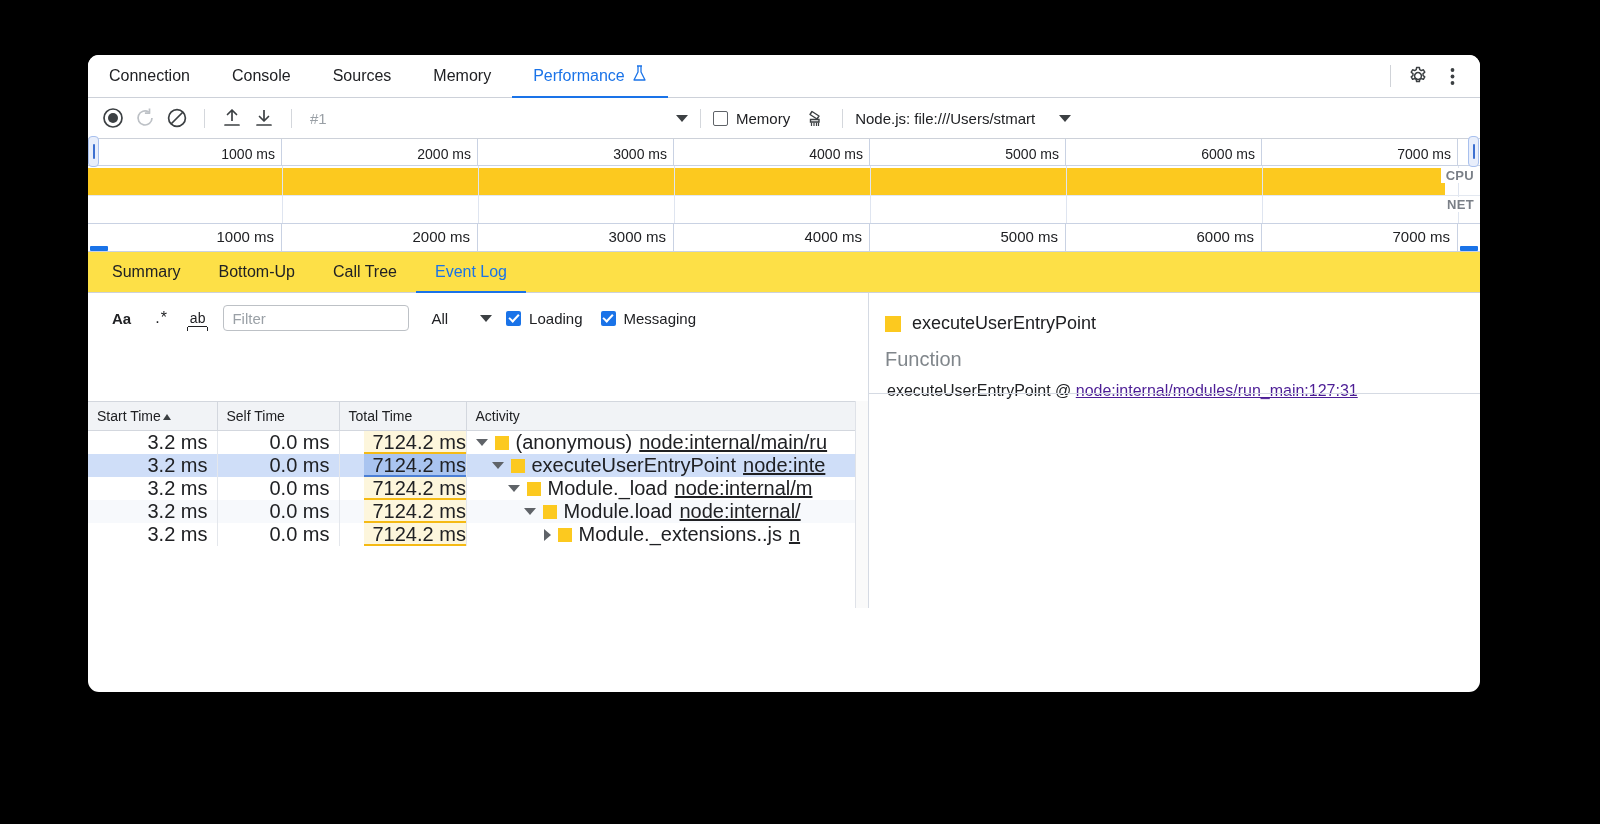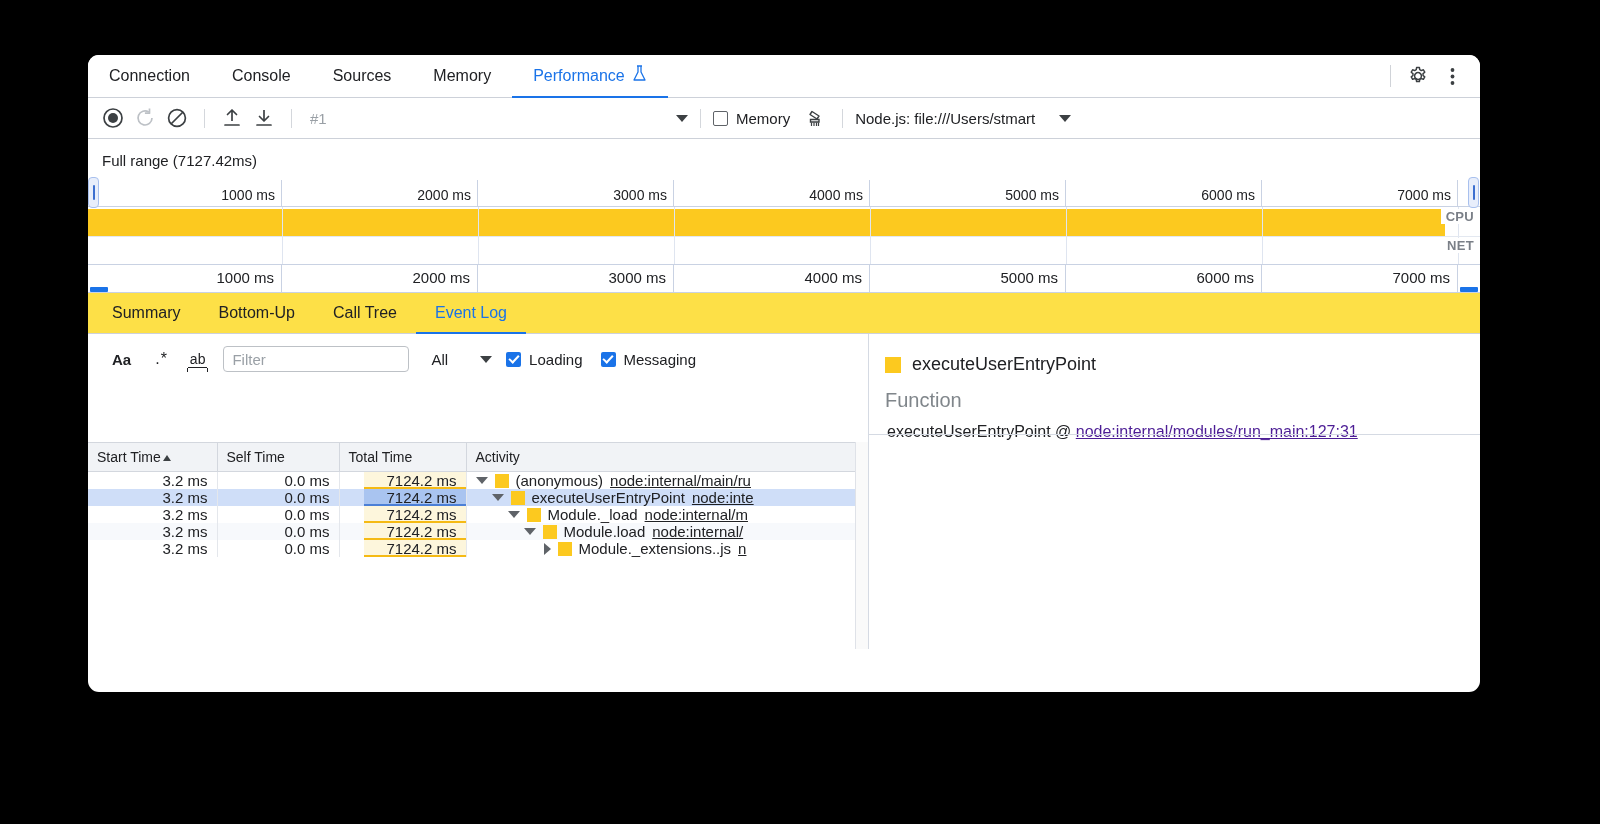--- a/index.html
+++ b/index.html
@@ -240,21 +240,21 @@
     text-align: left;
     padding: 6px 9px;
     height: 29px;
     border-right: 1px solid #d3d7de;
     border-bottom: 1px solid #d3d7de;
     border-top: 1px solid #d3d7de;
     white-space: nowrap;
   }
   table.evt th.num { text-align: left; }
   table.evt td {
-    font-size: 15px; color: #202124;
+    font-size: 20px; color: #202124;
     height: 16px;
     padding: 0 9px;
     border-right: 1px solid #e4e7ec;
     white-space: nowrap;
     overflow: hidden;
   }
   td.num { text-align: right; }
   tr.row.odd { background: #ffffff; }
   tr.row.even { background: #f7f9fc; }
   tr.row.selected { background: #cfdef8; }
@@ -408,21 +408,20 @@
         <path d="M5.5 11.5h8.5v2.5H5.5z" fill="none" stroke="#3c4043" stroke-width="1.4"></path>
         <path d="M6.5 14.5v3.5M9 14.5v3.5M11.5 14.5v3.5M13.5 14.5v3.5" stroke="#3c4043" stroke-width="1.2"></path>
       </svg>
     </div>
     <div class="sep"></div>
     <div class="node-target">Node.js: file:///Users/stmart</div>
     <div class="caret-down" style="margin-left:22px"></div>
   </div>
 
   <div class="overview">
-    <div class="fullrange">Full range (7127.42ms)</div>
 
     <div class="ruler">
       <div class="tick" style="left:0;width:194px">
           <span>1000 ms</span>
         </div>
       <div class="tick" style="left:194px;width:196px">
           <span>2000 ms</span>
         </div>
       <div class="tick" style="left:390px;width:196px">
           <span>3000 ms</span>

